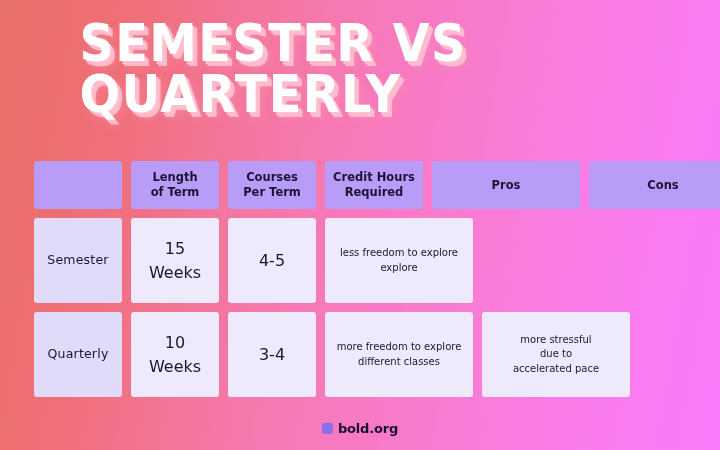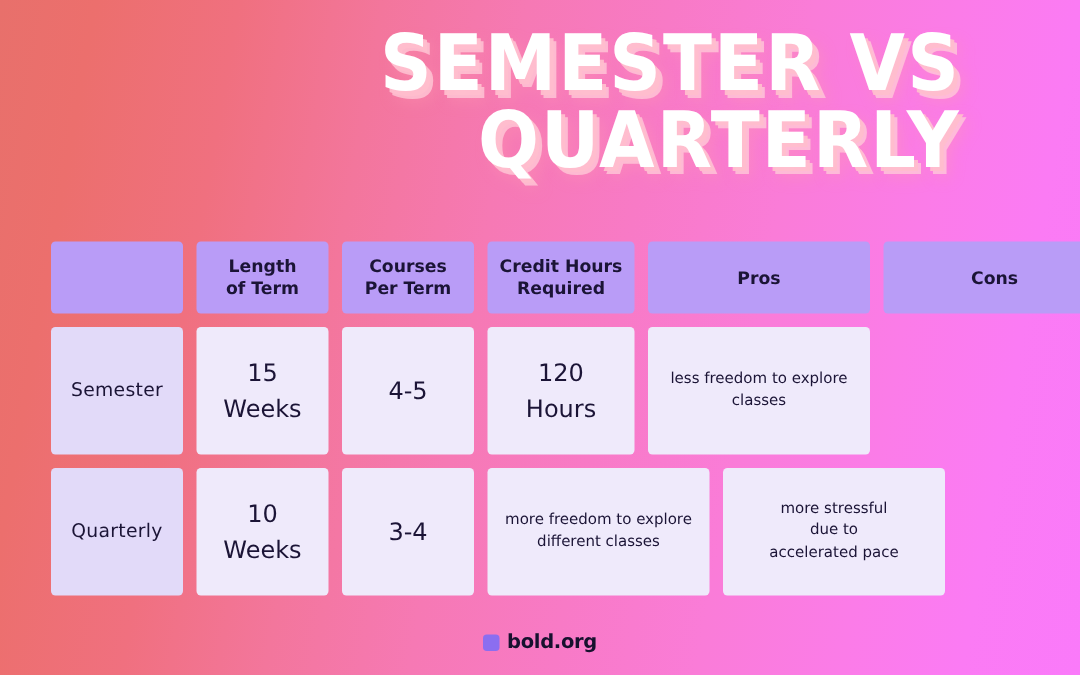--- a/index.html
+++ b/index.html
@@ -31,21 +31,21 @@
         #fa7afa 100%);
     overflow: hidden;
   }
 
   
   .title-block {
     position: absolute;
     left: 0;
     right: 0;
     top: 18px;
-    text-align: right;
+    text-align: left;
     line-height: 0.98;
     padding: 0 55px;
     box-sizing: border-box;
   }
   .title-line {
     display: block;
     font-family: "DejaVu Sans", sans-serif;
     font-weight: bold;
     font-size: 52px;
     letter-spacing: 1.5px;
@@ -179,25 +179,24 @@
         </div>
       </div>
       <div class="cell col-pros">Pros</div>
       <div class="cell col-cons">Cons</div>
     </div>
 
     <div class="row body-row">
       <div class="cell col-label">Semester</div>
       <div class="cell col-length num">15 Weeks</div>
       <div class="cell col-courses num">4-5</div>
-      <div class="cell col-credit num">120 Hours</div>
       <div class="cell col-cons">
         <div>
           <div>less freedom to explore</div>
-          <div>classes</div>
+          <div>explore</div>
         </div>
       </div>
     </div>
 
     <div class="row body-row">
       <div class="cell col-label">Quarterly</div>
       <div class="cell col-length num">10 Weeks</div>
       <div class="cell col-courses num">3-4</div>
       <div class="cell col-pros">
         <div>

